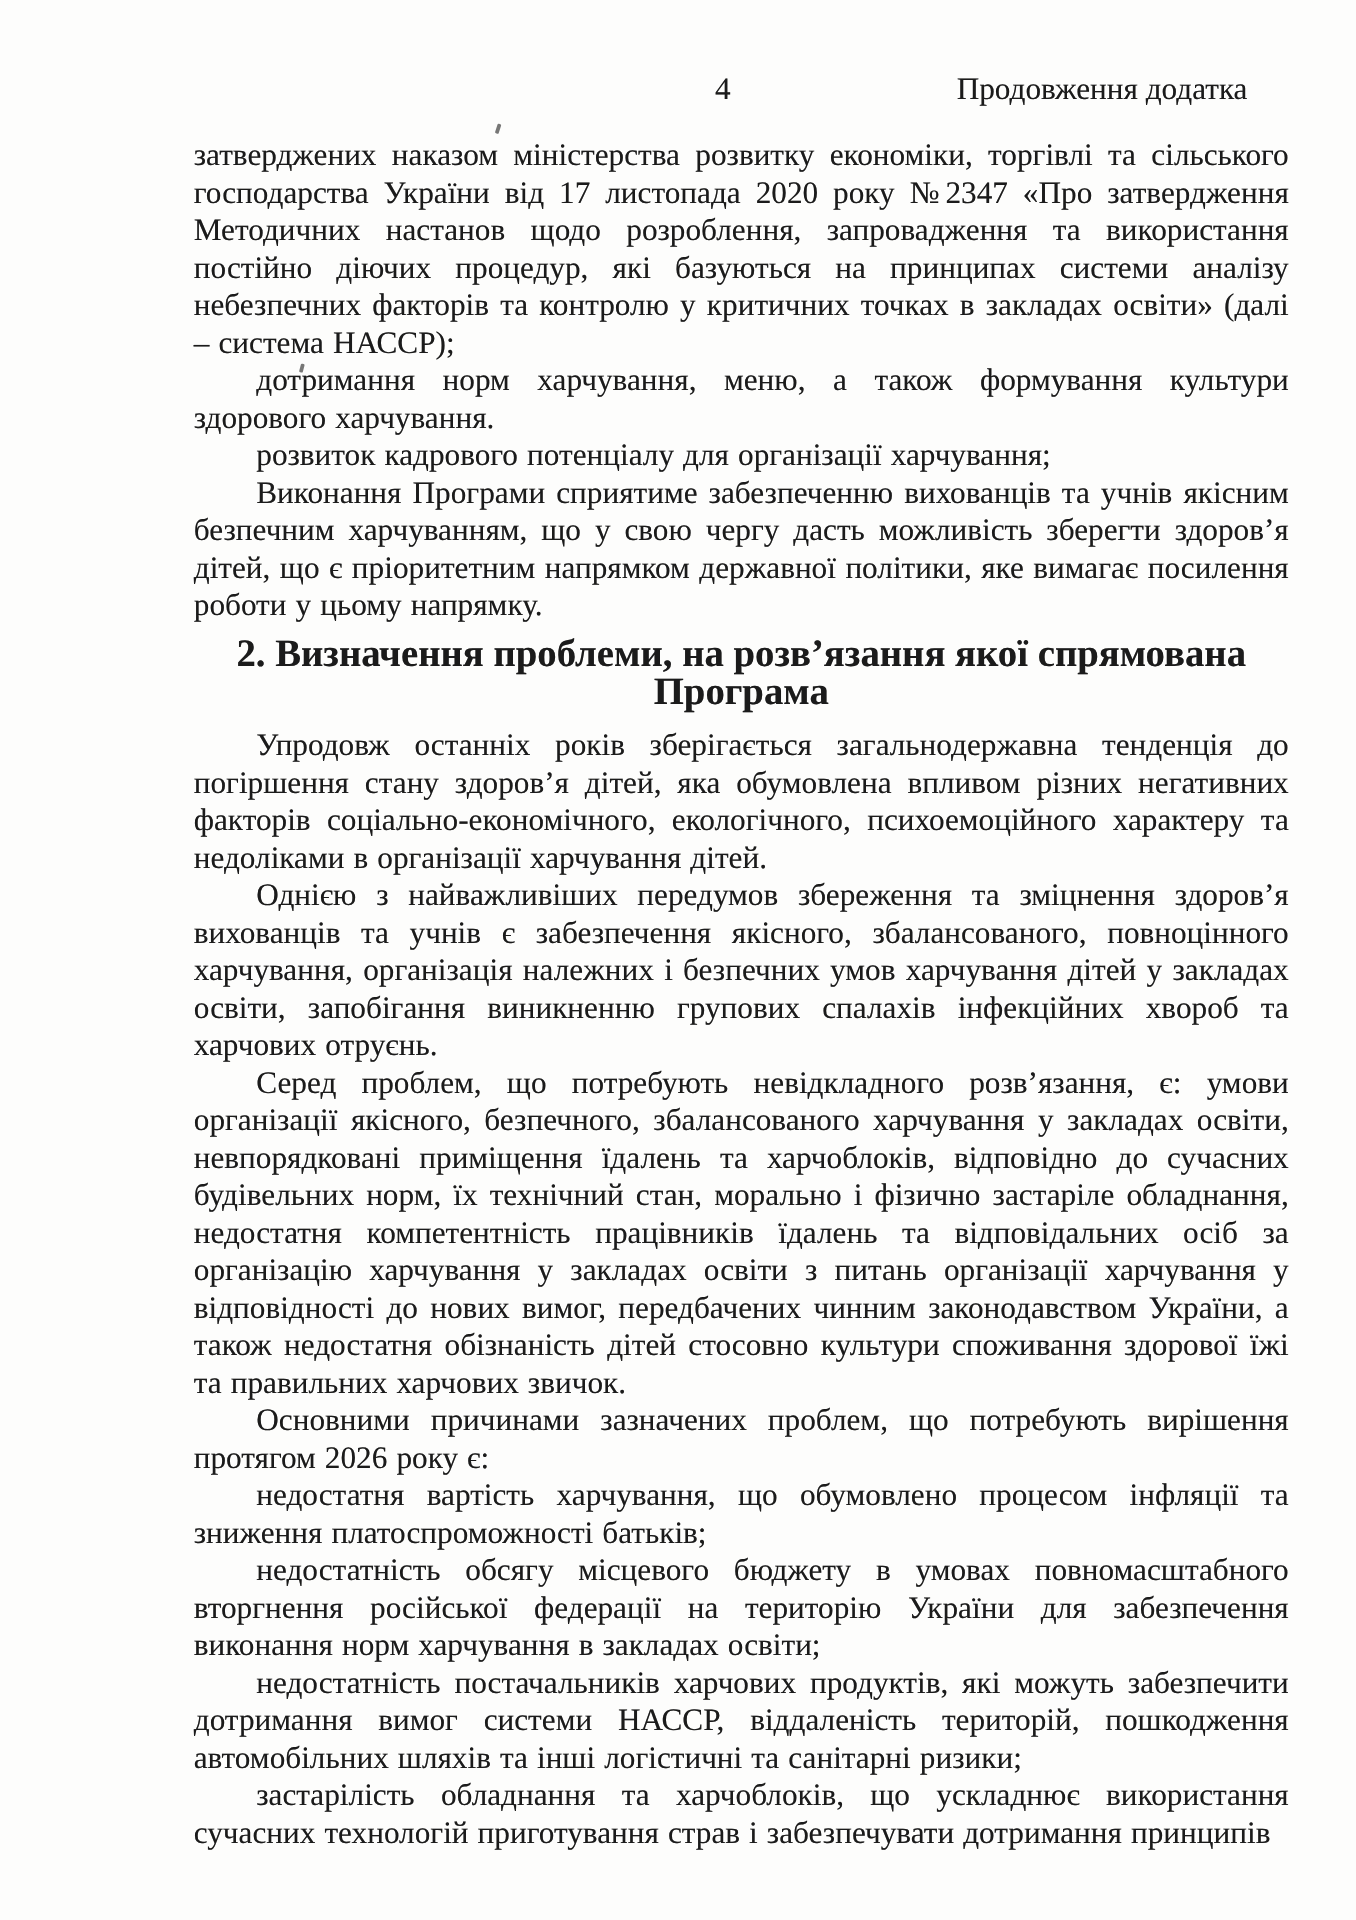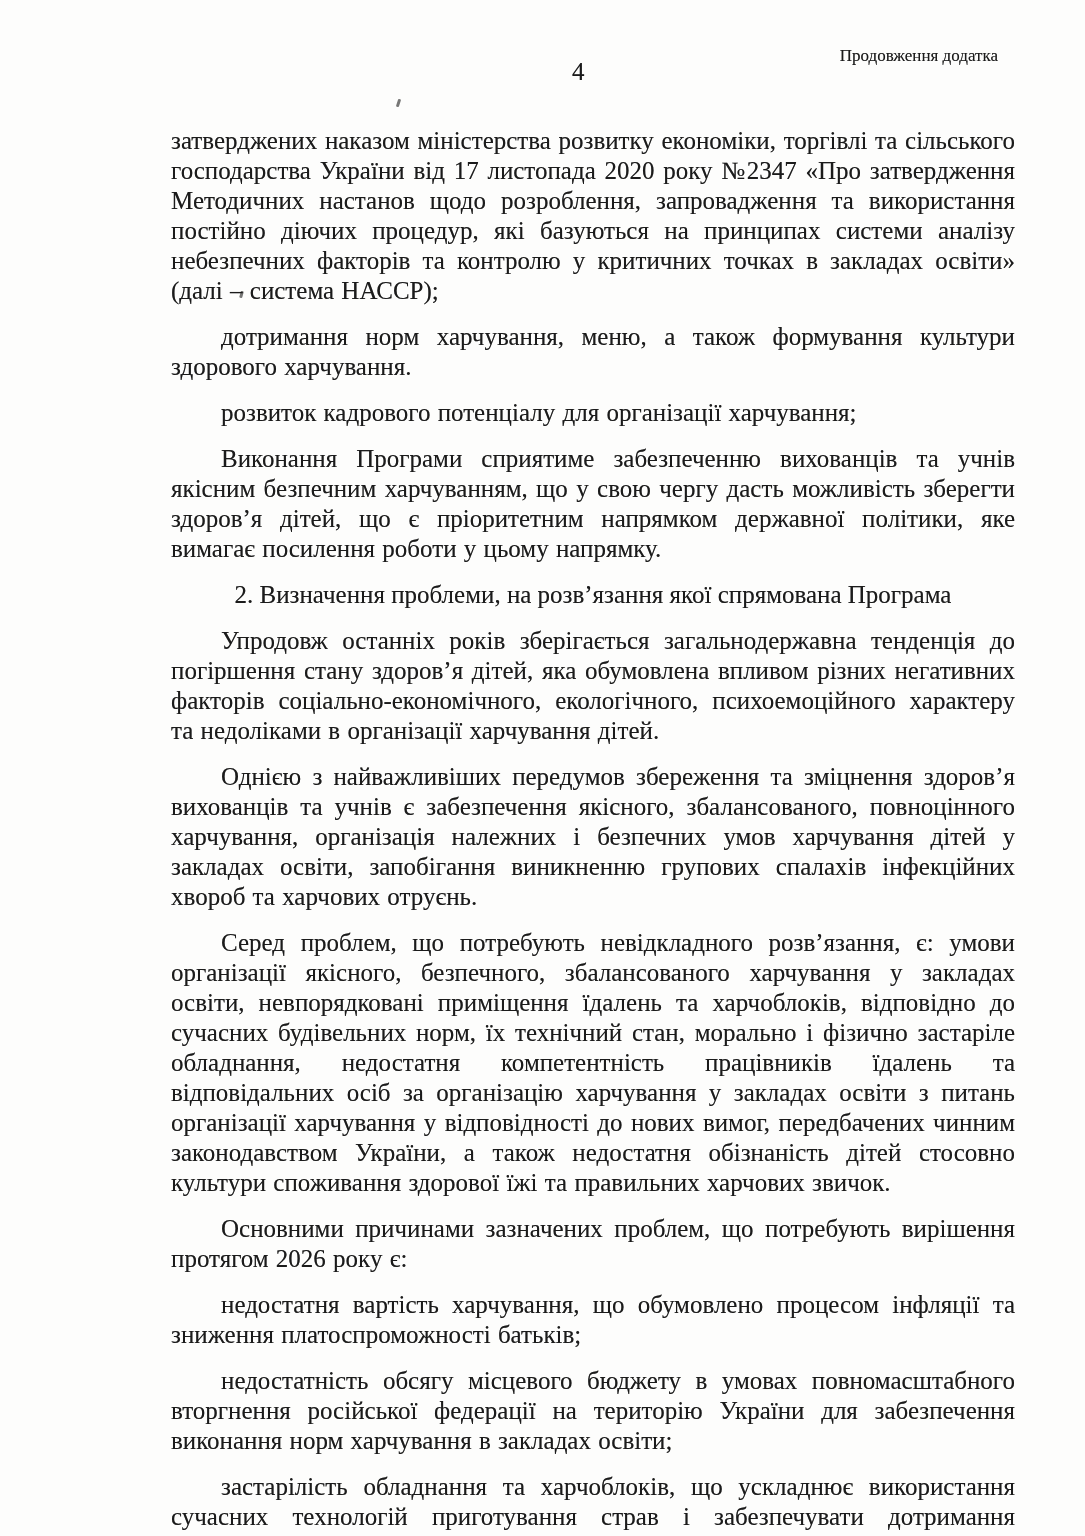--- a/index.html
+++ b/index.html
@@ -20,46 +20,46 @@
   .page-number {
     position: absolute;
     left: 572px;
     top: 57px;
     font-size: 25px;
     line-height: 30px;
   }
   .header-label {
     position: absolute;
     right: 87px;
-    top: 41px;
-    font-size: 17px;
+    top: 57px;
+    font-size: 25px;
     line-height: 30px;
     font-family: Liberation Serif, serif;
   }
   .content {
     position: absolute;
     left: 155px;
     top: 110px;
     width: 876px;
     font-size: 25px;
     line-height: 30px;
     text-align: justify;
   }
   .content p {
-    margin: 16px;
+    margin: 0;
     text-indent: 50px;
     word-spacing: 1px;
   }
   .content p.continuation {
     text-indent: 0;
   }
   .content h2 {
-    font-size: 25px;
+    font-size: 31px;
     line-height: 30px;
-    font-weight: normal;
+    font-weight: bold;
     text-align: center;
     margin: 8px 0 14px 0;
     text-indent: 0;
   }
   
   .artifact {
     position: absolute;
     background: #4a4a4a;
     opacity: 0.75;
     border-radius: 1px;
@@ -108,17 +108,18 @@
     <p>Однією з найважливіших передумов збереження та зміцнення здоров’я вихованців та учнів є забезпечення якісного, збалансованого, повноцінного харчування, організація належних і безпечних умов харчування дітей у закладах освіти, запобігання виникненню групових спалахів інфекційних хвороб та харчових отруєнь.</p>
 
     <p>Серед проблем, що потребують невідкладного розв’язання, є: умови організації якісного, безпечного, збалансованого харчування у закладах освіти, невпорядковані приміщення їдалень та харчоблоків, відповідно до сучасних будівельних норм, їх технічний стан, морально і фізично застаріле обладнання, недостатня компетентність працівників їдалень та відповідальних осіб за організацію харчування у закладах освіти з питань організації харчування у відповідності до нових вимог, передбачених чинним законодавством України, а також недостатня обізнаність дітей стосовно культури споживання здорової їжі та правильних харчових звичок.</p>
 
     <p>Основними причинами зазначених проблем, що потребують вирішення протягом 2026 року є:</p>
 
     <p>недостатня вартість харчування, що обумовлено процесом інфляції та зниження платоспроможності батьків;</p>
 
     <p>недостатність обсягу місцевого бюджету в умовах повномасштабного вторгнення російської федерації на територію України для забезпечення виконання норм харчування в закладах освіти;</p>
 
+    <p>недостатність постачальників харчових продуктів, які можуть забезпечити дотримання вимог системи НАССР, віддаленість територій, пошкодження автомобільних шляхів та інші логістичні та санітарні ризики;</p>
 
     <p>застарілість обладнання та харчоблоків, що ускладнює використання сучасних технологій приготування страв і забезпечувати дотримання принципів</p>
 
   </div>
 </div>
 
 </body></html>

